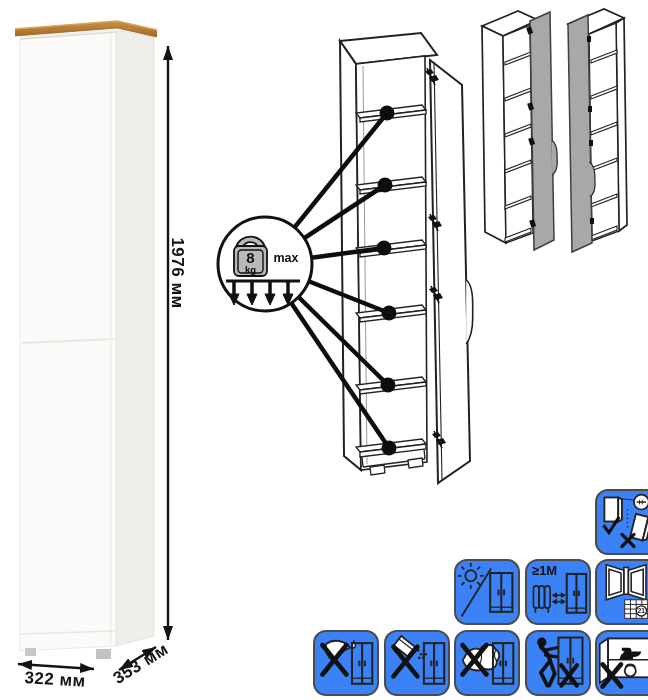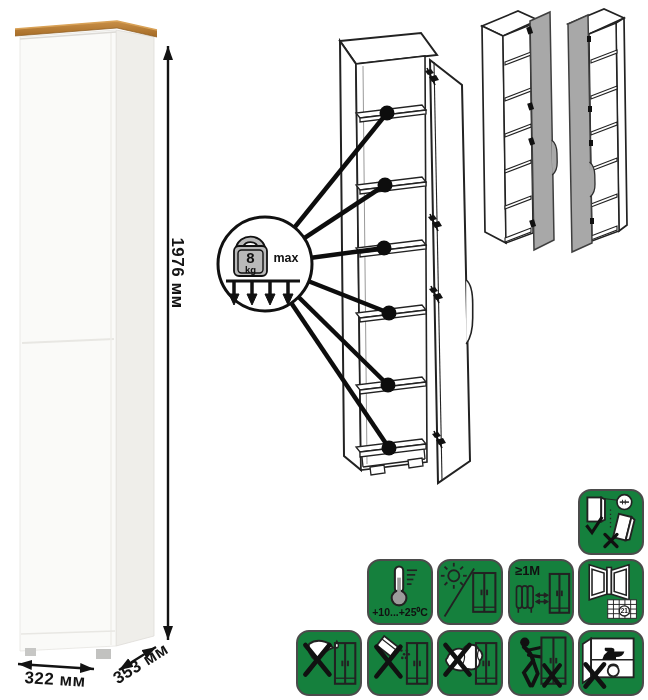--- a/index.html
+++ b/index.html
@@ -3,22 +3,22 @@
 <meta charset="utf-8">
 <style>
   html,body{margin:0;padding:0;background:#fff;}
   .canvas{position:relative;width:648px;height:700px;background:#fff;overflow:hidden;
           font-family:"Liberation Sans",sans-serif;color:#141414;}
   .canvas svg{position:absolute;display:block;}
   .dim{position:absolute;font-weight:700;font-size:17px;color:#141414;white-space:nowrap;letter-spacing:.5px;}
   .dim-h{left:177px;top:273px;transform:translate(-50%,-50%) rotate(90deg);}
   .dim-w{left:55px;top:680px;transform:translate(-50%,-50%) rotate(3.5deg);}
   .dim-d{left:141px;top:664px;transform:translate(-50%,-50%) rotate(-32deg);}
-  .tile{position:absolute;width:66px;height:66px;background:#15803d;border:2.6px solid #4b4b4b;
-        border-radius:13px;box-sizing:border-box;}
+  .tile{position:absolute;width:66px;height:66px;background:#3b82f6;border:2.6px solid #4b4b4b;
+        border-radius:13px;box-sizing:border-box;margin-left:17px;}
   .tile svg{position:absolute;left:0;top:0;}
   .tile-label{position:absolute;left:0;right:0;bottom:2px;text-align:center;font-weight:700;
               font-size:13px;color:#111;}
   .tile-label.small{font-size:10.5px;bottom:4px;}
   .tile-label-tl{position:absolute;left:5px;top:2px;font-weight:700;font-size:13px;color:#111;}
 </style>
 </head>
 <body>
 
 <div class="canvas">
@@ -220,34 +220,20 @@
           <polygon points="52,26 56,28 56,50 52,52"></polygon>
       </g>
       <g stroke="#111" stroke-width="3.6" stroke-linecap="round">
         <line x1="27" y1="47" x2="40" y2="60"></line>
           <line x1="40" y1="47" x2="27" y2="60"></line>
       </g>
     </svg>
   </div>
 
 
-  <div class="tile" style="left:367px;top:559px">
-    <svg width="61" height="61" viewBox="0 0 66 66">
-      <rect x="28" y="6" width="9" height="28" rx="4.5" fill="#fff" stroke="#222" stroke-width="2.2"></rect>
-      <circle cx="32.5" cy="40" r="8" fill="#9c9c9c" stroke="#222" stroke-width="2.2"></circle>
-      <rect x="30.5" y="18" width="4" height="18" fill="#9c9c9c"></rect>
-      <g stroke="#222" stroke-width="1.8">
-        <line x1="41" y1="10" x2="52" y2="10"></line>
-          <line x1="41" y1="15" x2="50" y2="15"></line>
-        <line x1="41" y1="20" x2="48" y2="20"></line>
-          <line x1="41" y1="25" x2="46" y2="25"></line>
-      </g>
-    </svg>
-    <span class="tile-label small">+10...+25⁰C</span>
-  </div>
 
   <div class="tile" style="left:437px;top:559px">
     <svg width="61" height="61" viewBox="0 0 66 66">
       <g stroke="#222" stroke-width="2" fill="none">
         <circle cx="16" cy="16" r="6"></circle>
         <line x1="16" y1="6" x2="16" y2="2"></line>
           <line x1="16" y1="26" x2="16" y2="30"></line>
         <line x1="6" y1="16" x2="2" y2="16"></line>
           <line x1="26" y1="16" x2="30" y2="16"></line>
         <line x1="9" y1="9" x2="6" y2="6"></line>

